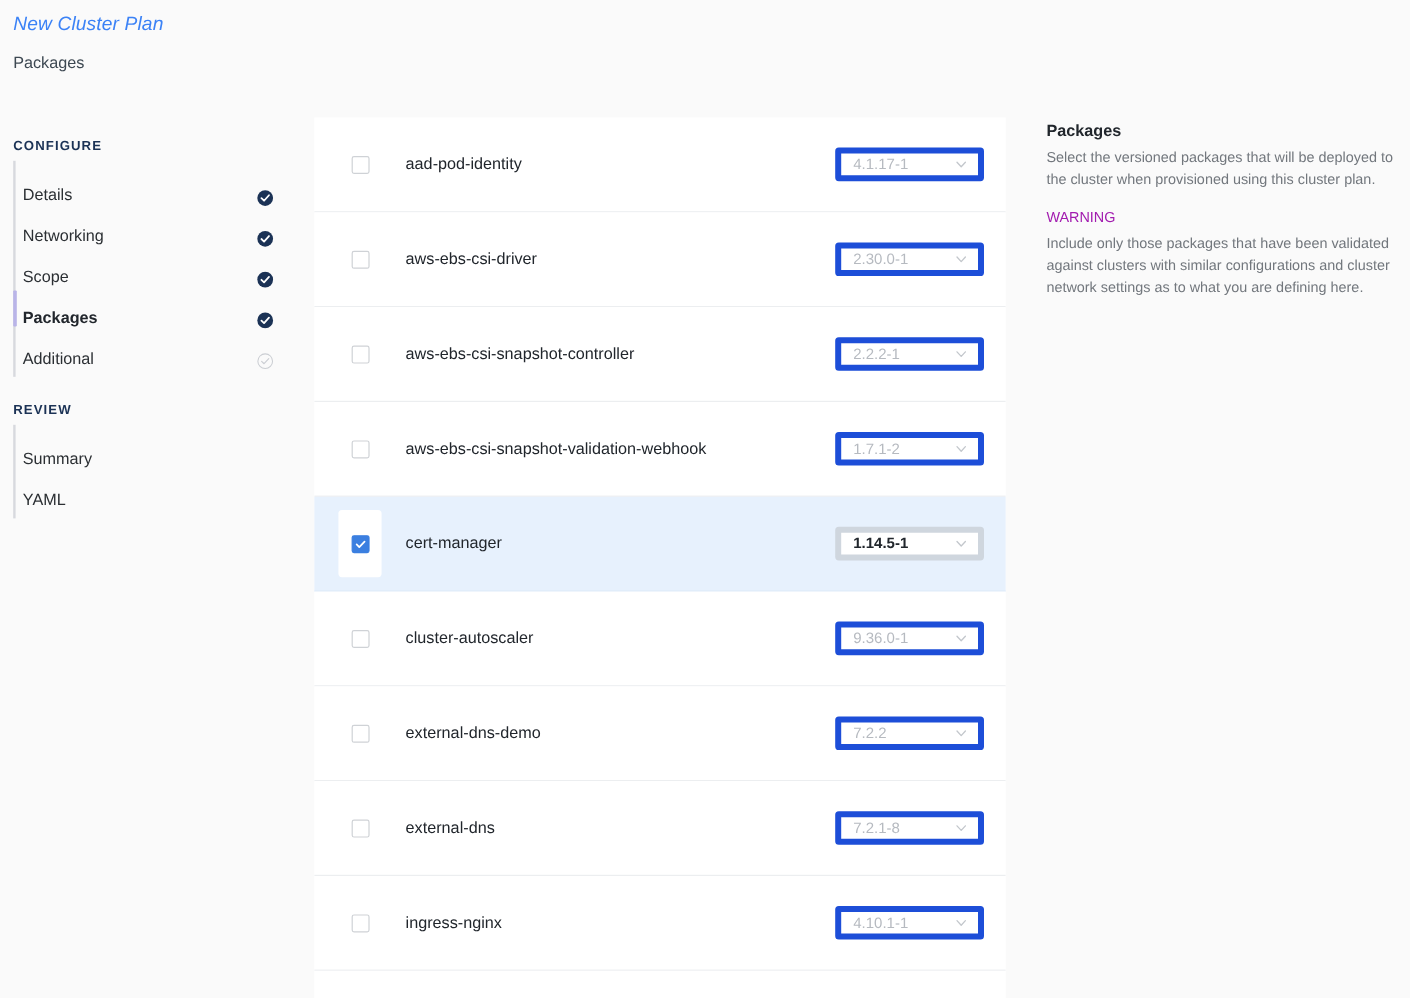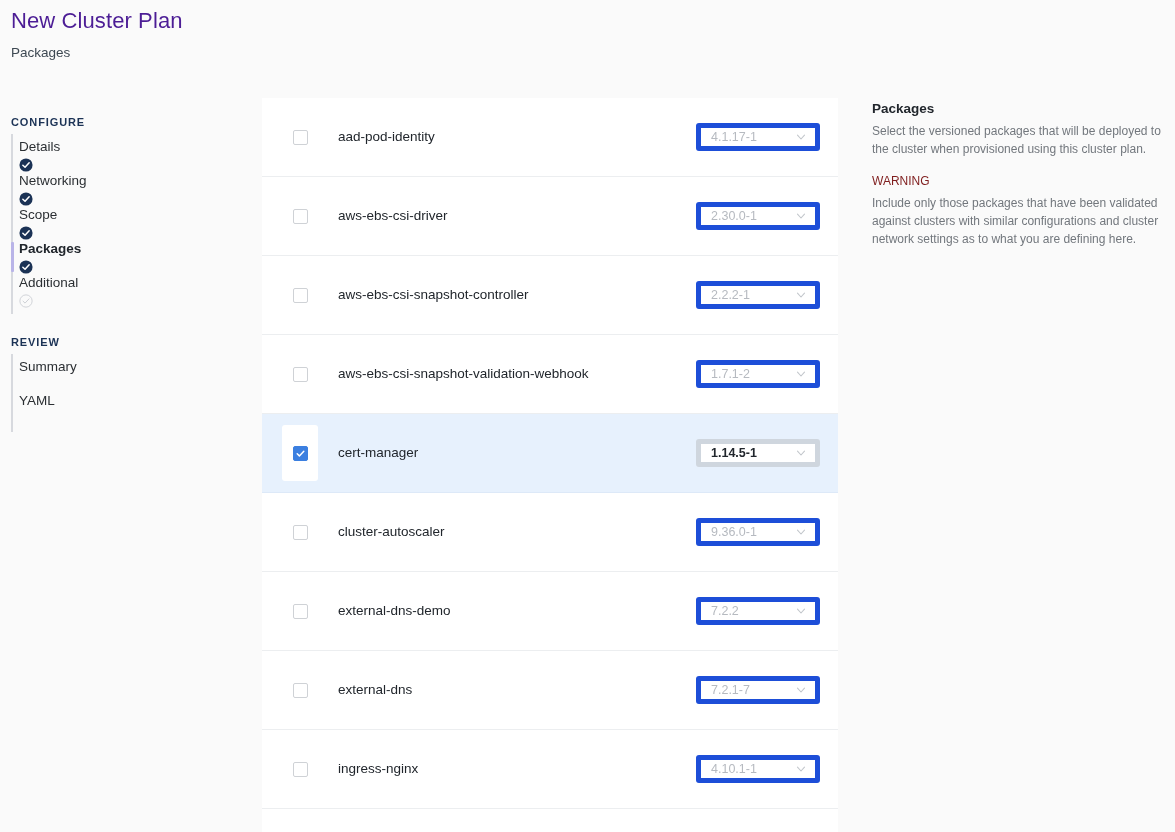--- a/index.html
+++ b/index.html
@@ -8,46 +8,45 @@
     background: #fafafa;
     font-family: "Liberation Sans", sans-serif;
     -webkit-font-smoothing: antialiased;
     overflow: hidden;
   }
   .page { position: relative; width: 1175px; height: 832px; }
 
   
   .page-header { position: absolute; left: 11px; top: 8px; }
   .page-title {
-    font-size: 22px; font-weight: 400; color: #4c1d95;
-    letter-spacing: .1px; line-height: 26px;
+    font-size: 16px; font-weight: 400; color: #3b82f6;
+    letter-spacing: .1px; line-height: 26px; font-style: italic;
   }
   .page-subtitle {
     font-size: 13.5px; color: #3d4852; margin-top: 10px; line-height: 18px;
   }
 
   
   .sidebar { position: absolute; left: 0; top: 116px; width: 240px; }
   .nav-group-title {
     font-size: 11px; font-weight: 700; color: #1b3255;
     letter-spacing: .9px; padding-left: 11px; margin-bottom: 6px;
   }
   .nav-list {
     border-left: 2px solid #d7d9de;
     margin-left: 11px;
     padding: 4px 0 6px 0;
     position: relative;
   }
   .nav-item {
     position: relative;
-    display: flex; align-items: flex-start;
+    display: flex; align-items: flex-end;
     height: 34px;
     padding-left: 6px; padding-right: 12px;
     cursor: pointer;
-    flex-direction: column;
   }
   .nav-item .nav-label {
     font-size: 13.5px; color: #2b2f33; flex: 1; line-height: 18px;
   }
   .nav-item.active .nav-label { font-weight: 700; color: #21262c; }
   .nav-item.active::before {
     content: ""; position: absolute; left: -2px; top: 2px;
     width: 3px; height: 30px; background: #b9b4e8; border-radius: 1px;
   }
   .status-icon { width: 14px; height: 14px; flex: 0 0 14px; display:block; }
@@ -136,21 +135,21 @@
   .help {
     position: absolute; left: 872px; top: 100px; width: 292px;
   }
   .help-title {
     font-size: 13.5px; font-weight: 700; color: #21262c; line-height: 18px;
   }
   .help-p {
     font-size: 12px; color: #72777d; line-height: 18px; margin-top: 4px;
   }
   .help-warn {
-    font-size: 12px; color: #7f1d1d; line-height: 18px; margin-top: 14px;
+    font-size: 12px; color: #a21caf; line-height: 18px; margin-top: 14px;
   }
 </style>
 </head>
 <body>
 
 <div class="page">
 
   <div class="page-header">
     <div class="page-title">New Cluster Plan</div>
     <div class="page-subtitle">Packages</div>
@@ -343,21 +342,21 @@
         </div>
         <div class="row">
           <div class="cell-check">
             <div class="chk-bg">
               <div class="chk"></div>
             </div>
           </div>
           <div class="cell-name">external-dns</div>
           <div class="cell-version">
             <div class="select">
-              <span class="sel-val">7.2.1-7</span>
+              <span class="sel-val">7.2.1-8</span>
               <span>
                 <svg class="chev" viewBox="0 0 12 12">
                   <path d="M2.5 4.2 L6 8 L9.5 4.2" fill="none" stroke="#c3c7cc" stroke-width="1.1" stroke-linecap="round" stroke-linejoin="round"></path>
                 </svg>
               </span>
             </div>
           </div>
         </div>
         <div class="row">
           <div class="cell-check">

